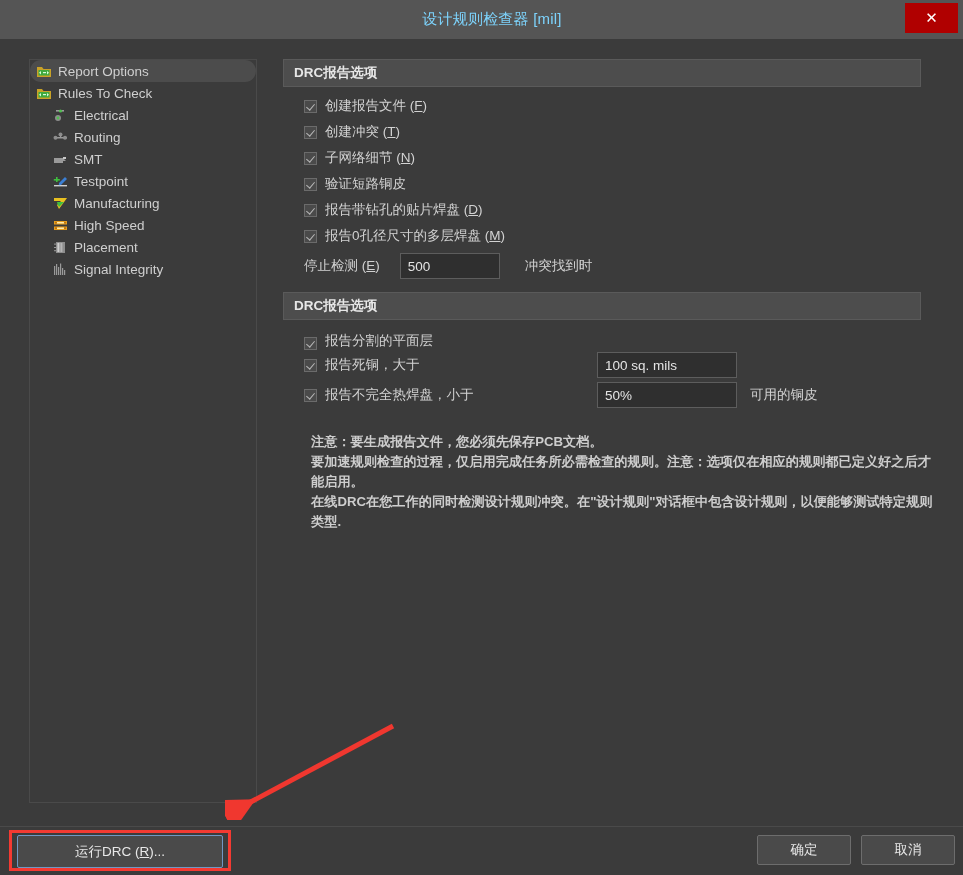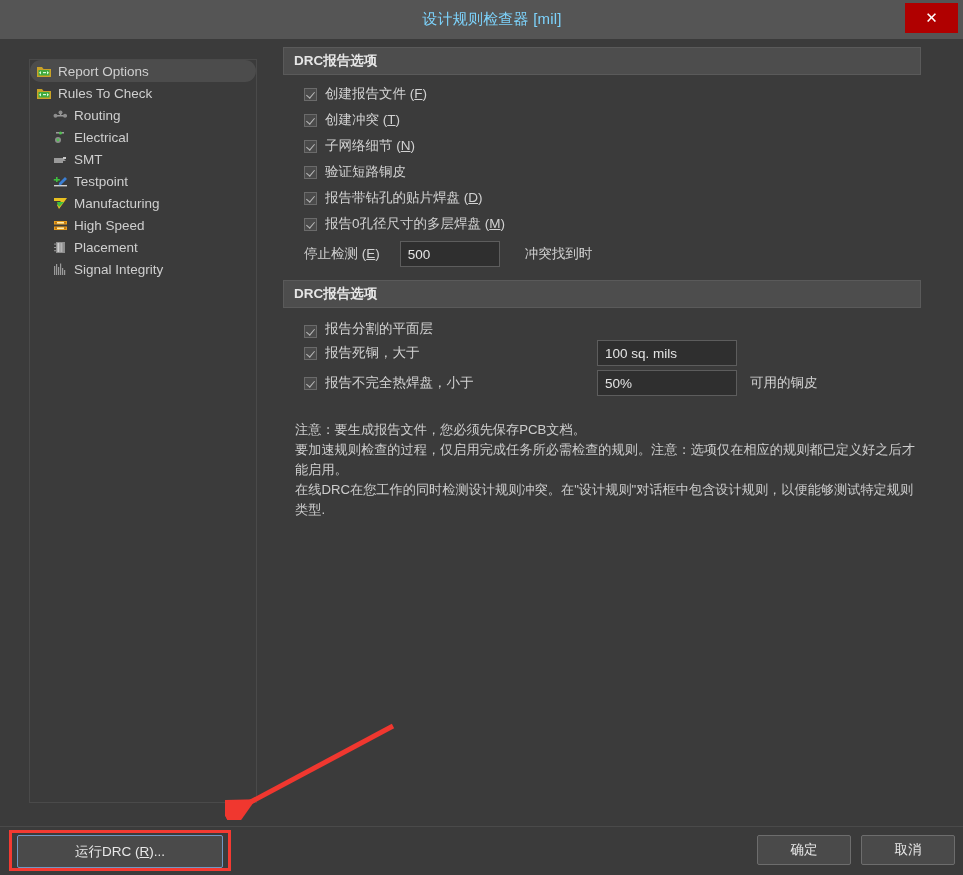--- a/index.html
+++ b/index.html
@@ -70,21 +70,21 @@
   .tree-icon {
     width: 17px; height: 15px;
     margin-right: 5px;
     flex: 0 0 17px;
     display: block;
   }
 
   
   .content {
     position: absolute;
-    left: 283px; top: 8px;
+    left: 283px; top: 20px;
     width: 667px; height: 744px;
   }
   .section-header {
     height: 28px;
     background: #4d4d4d;
     border: 1px solid #5a5a5a;
     display: flex;
     align-items: center;
     padding-left: 10px;
     color: #e6e6e6;
@@ -144,26 +144,27 @@
     margin-left: 21px;
     color: #d2d2d2;
     font-size: 13.5px;
     white-space: nowrap;
   }
   .row-wide .cbx { margin-right: 8px; }
   .row-wide .lbl { width: 272px; }
   .wfield { width: 140px; }
 
   .note {
-    margin-left: 12px;
+    margin-left: 28px;
     margin-top: 22px;
     width: 626px;
     color: #cdcdcd;
     font-size: 13.2px;
     line-height: 20px;
+    font-weight: bold;
   }
 
   
   .footer {
     position: absolute;
     left: 0; top: 826px;
     width: 963px; height: 49px;
     background: #3b3b3b;
     border-top: 1px solid #4a4a4a;
   }
@@ -226,37 +227,37 @@
             <path d="M1 3 h5 l1.5 2 H15 v8 H1 Z" fill="#c9a227"></path>
             <rect x="2.5" y="6" width="11" height="5.5" fill="#3faa3f"></rect>
             <path d="M5 7 l-2 1.7 2 1.7 Z" fill="#d8ffd8"></path>
             <path d="M11 7 l2 1.7 -2 1.7 Z" fill="#d8ffd8"></path>
             <rect x="7" y="8" width="3" height="1.2" fill="#d8ffd8"></rect>
           </svg>
           <span>Rules To Check</span>
         </div>
         <div class="tree-item child">
           <svg viewBox="0 0 17 15" class="tree-icon">
+            <path d="M5 2 q6 0 8 3" fill="none"></path>
+            <rect x="4" y="2" width="8" height="1.6" fill="#9a9a9a"></rect>
+            <circle cx="8.5" cy="3" r="1.6" fill="#4fbf4f"></circle>
+            <circle cx="6" cy="10" r="3" fill="#8d8d8d"></circle>
+            <circle cx="6" cy="10" r="1.4" fill="#4fbf4f"></circle>
+          </svg>
+          <span>Electrical</span>
+        </div>
+        <div class="tree-item child">
+          <svg viewBox="0 0 17 15" class="tree-icon">
             <rect x="2" y="7" width="13" height="1.5" fill="#9a9a9a"></rect>
             <circle cx="3.5" cy="7.8" r="2" fill="#8d8d8d"></circle>
             <circle cx="13" cy="7.8" r="2" fill="#8d8d8d"></circle>
             <circle cx="8.5" cy="4.5" r="2" fill="#8d8d8d"></circle>
             <rect x="8" y="5.5" width="1.2" height="2.5" fill="#9a9a9a"></rect>
           </svg>
           <span>Routing</span>
-        </div>
-        <div class="tree-item child">
-          <svg viewBox="0 0 17 15" class="tree-icon">
-            <path d="M5 2 q6 0 8 3" fill="none"></path>
-            <rect x="4" y="2" width="8" height="1.6" fill="#9a9a9a"></rect>
-            <circle cx="8.5" cy="3" r="1.6" fill="#4fbf4f"></circle>
-            <circle cx="6" cy="10" r="3" fill="#8d8d8d"></circle>
-            <circle cx="6" cy="10" r="1.4" fill="#4fbf4f"></circle>
-          </svg>
-          <span>Electrical</span>
         </div>
         <div class="tree-item child">
           <svg viewBox="0 0 17 15" class="tree-icon">
             <path d="M2 6 h9 l3 3 h-3 v2 H2 Z" fill="#9a9a9a"></path>
             <rect x="11" y="5" width="3" height="2" fill="#c8c8c8"></rect>
           </svg>
           <span>SMT</span>
         </div>
         <div class="tree-item child">
           <svg viewBox="0 0 17 15" class="tree-icon">

